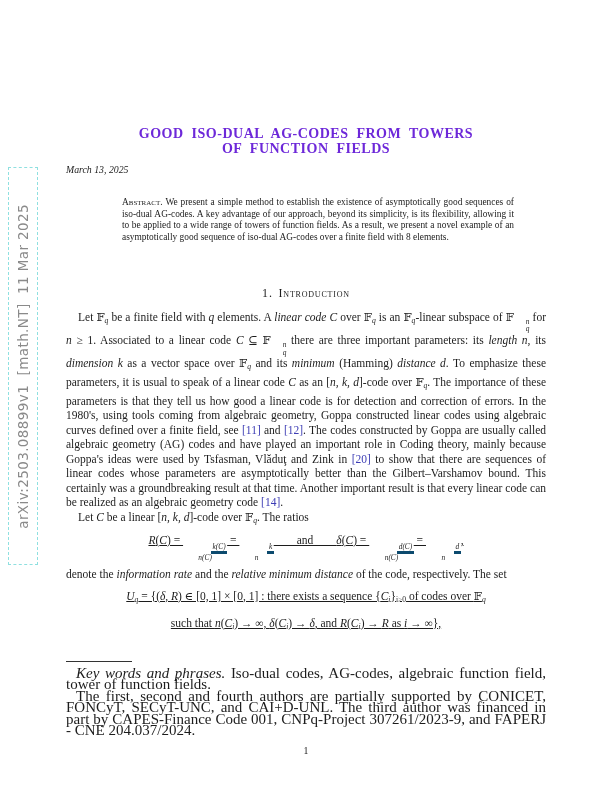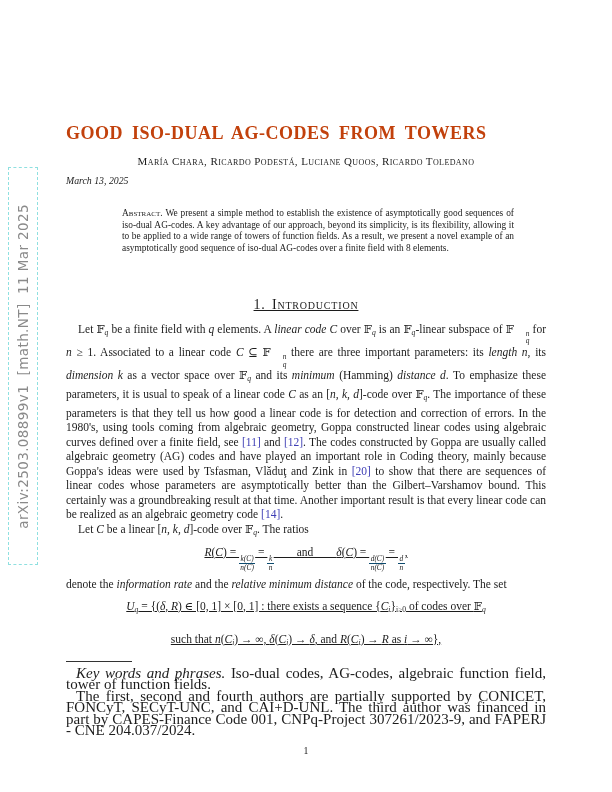--- a/index.html
+++ b/index.html
@@ -16,55 +16,55 @@
   }
   .stamp-text{
     writing-mode:vertical-rl;transform:rotate(180deg);
     font-family:"DejaVu Sans","Liberation Sans",sans-serif;
     font-size:13.5px;color:var(--stamp-text,#8a8a8a);
     letter-spacing:0.4px;white-space:pre;
   }
   
   .content{position:absolute;left:66px;top:126px;width:480px;}
   .title{
-    font-weight:bold;font-size:18px;line-height:15px;
-    letter-spacing:0.5px;word-spacing:4px;color:#c2410c;
+    text-align:center;font-weight:bold;font-size:14px;line-height:15px;
+    letter-spacing:0.5px;word-spacing:4px;color:#6d28d9;
   }
   .authors{
     margin-top:14px;text-align:center;font-size:11px;
     font-variant:small-caps;letter-spacing:0.4px;
   }
   .date{margin-top:8px;text-align:left;font-style:italic;font-size:9.8px;}
   .abstract{
     margin:22px 32px 0 56px;text-align:justify;
     font-size:9.4px;line-height:11.7px;
   }
   .abs-label{font-variant:small-caps;}
   .section-heading{
-    margin-top:42px;text-align:center;font-size:14px;
-    font-variant:small-caps;letter-spacing:0.8px;word-spacing:2px;text-decoration:underline;
+    margin-top:42px;text-align:center;font-size:12px;
+    font-variant:small-caps;letter-spacing:0.8px;word-spacing:2px;
   }
   p.body{
     margin:0;text-align:justify;font-size:11.5px;line-height:14.5px;
   }
   p.body.first{margin-top:9px;}
   p.indent{text-indent:12px;}
   .display-math{
     margin:5px 0 4px 0;text-align:center;font-size:11.5px;line-height:15px;text-decoration:underline;
   }
   .set-def{margin-top:7px;}
-  .set-line2{margin-top:15px;}
+  .set-line2{margin-top:9px;}
   .s-i{font-style:italic;}
   .s-c{color:var(--cite,#3c3cb4);}
   .s-sub{font-size:66%;vertical-align:-0.28em;}
   .frac{
     display:inline-flex;flex-direction:column;text-align:center;
     vertical-align:-0.62em;font-size:64%;line-height:1.18;font-style:italic;
   }
-  .frac .num{border-bottom:1px solid #0c4a6e;padding:0 1.5px;}
+  .frac .num{border-bottom:3px solid #0c4a6e;padding:0 1.5px;margin-left:28px;}
   .ssb{
     display:inline-flex;flex-direction:column;text-align:left;
     font-size:64%;line-height:1.05;vertical-align:-0.38em;font-style:italic;
   }
   
   .footer-block{position:absolute;left:66px;top:661px;width:480px;}
   .footnote-rule{width:66px;border-top:1px solid #333;margin-bottom:6px;}
   p.footnote{
     margin:0;text-align:justify;font-size:15px;line-height:11.4px;
     text-indent:10px;
@@ -77,23 +77,23 @@
 <div class="page">
 
   <div class="arxiv-stamp">
     <span class="stamp-text">arXiv:2503.08899v1  [math.NT]  11 Mar 2025</span>
   </div>
 
   <div class="content">
 
     <div class="title">
       <div>GOOD ISO-DUAL AG-CODES FROM TOWERS</div>
+      <div>OF FUNCTION FIELDS</div>
     </div>
 
-    <div class="authors">María Chara, Ricardo Podestá, Luciane Quoos, Ricardo Toledano</div>
 
     <div class="date">March 13, 2025</div>
 
     <div class="abstract">
       <span class="abs-label">Abstract.</span><span> We present a simple method to establish the existence of asymptotically good sequences of iso-dual AG-codes. A key advantage of our approach, beyond its simplicity, is its flexibility, allowing it to be applied to a wide range of towers of function fields. As a result, we present a novel example of an asymptotically good sequence of iso-dual AG-codes over a finite field with 8 elements.</span>
     </div>
 
     <div class="section-heading">1. Introduction</div>
 
     <p class="body first indent"><span>Let </span><span>𝔽</span><span class="s-sub s-i">q</span><span> be a finite field with </span><span class="s-i">q</span><span> elements. A </span><span class="s-i">linear code</span><span> </span><span class="s-i">C</span><span> over </span><span>𝔽</span><span class="s-sub s-i">q</span><span> is an </span><span>𝔽</span><span class="s-sub s-i">q</span><span>-linear subspace of </span><span>𝔽</span><span class="ssb">

